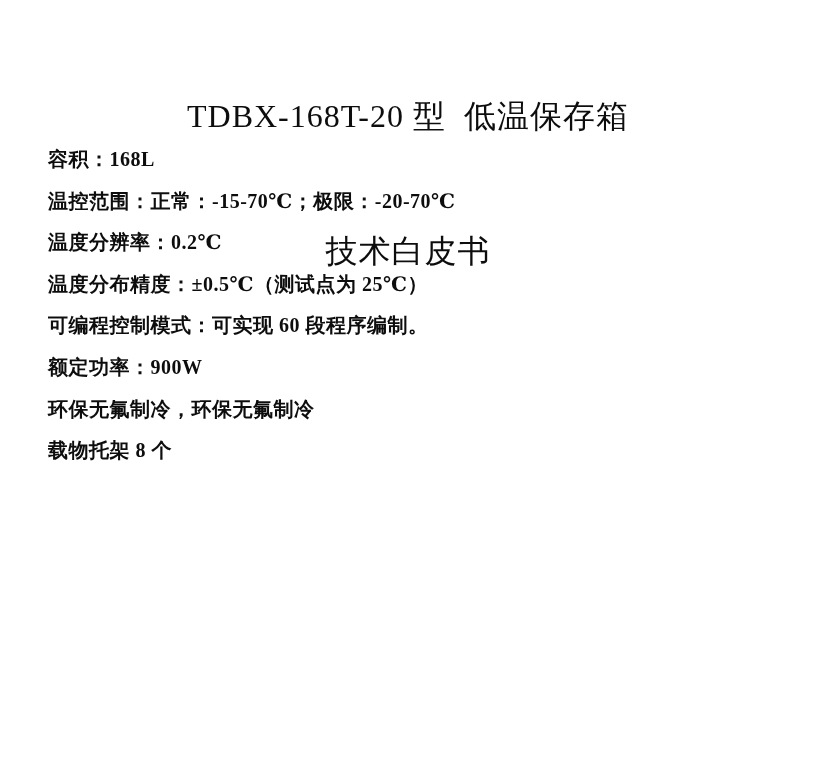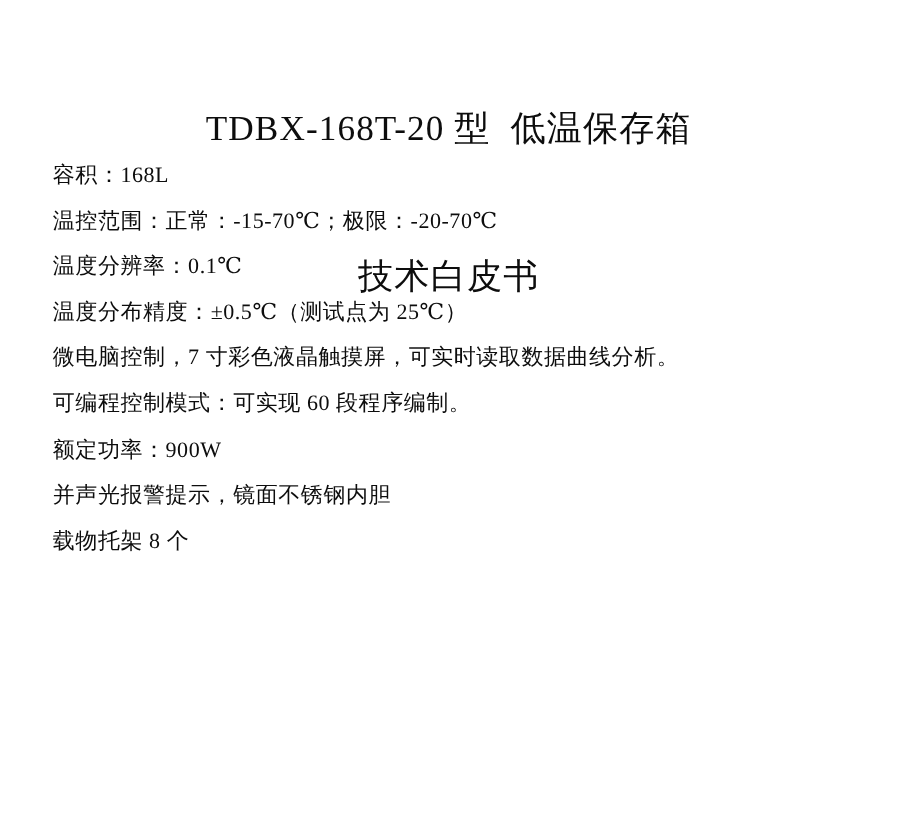--- a/index.html
+++ b/index.html
@@ -35,37 +35,37 @@
     left: 48px;
     right: 30px;
   }
   .spec-line {
     margin: 0;
     font-size: 20px;
     line-height: 41.6px;
     letter-spacing: 0.5px;
     white-space: pre-wrap;
     color: #0d0d0d;
+    font-weight: bold;
   }
 </style>
 </head>
 <body>
 
 <div class="page">
 
   <div class="doc-title">
     <div>TDBX-168T-20 型  低温保存箱</div>
     <div>技术白皮书</div>
   </div>
 
   <div class="doc-body">
     <p class="spec-line">容积：168L</p>
     <p class="spec-line">温控范围：正常：-15-70℃；极限：-20-70℃</p>
-    <p class="spec-line">温度分辨率：0.1℃</p>
+    <p class="spec-line">温度分辨率：0.2℃</p>
     <p class="spec-line">温度分布精度：±0.5℃（测试点为 25℃）</p>
-    <p class="spec-line">微电脑控制，7 寸彩色液晶触摸屏，可实时读取数据曲线分析。</p>
     <p class="spec-line">可编程控制模式：可实现 60 段程序编制。</p>
     <p class="spec-line">额定功率：900W</p>
-    <p class="spec-line">并声光报警提示，镜面不锈钢内胆</p>
+    <p class="spec-line">环保无氟制冷，环保无氟制冷</p>
     <p class="spec-line">载物托架 8 个</p>
   </div>
 
 </div>
 
 </body></html>

